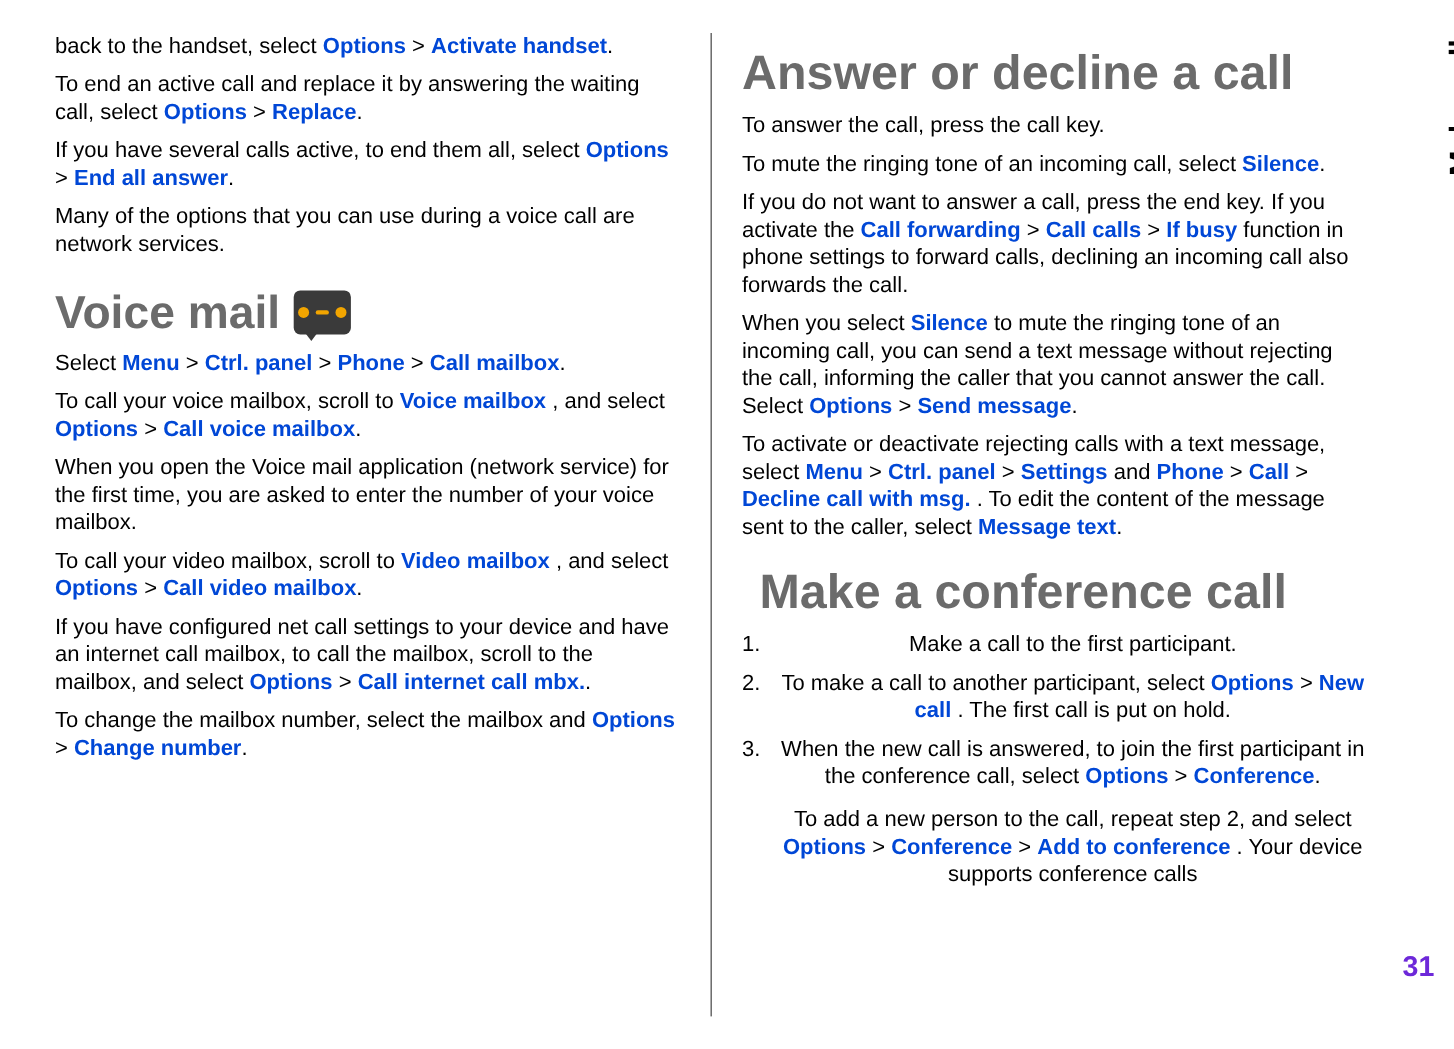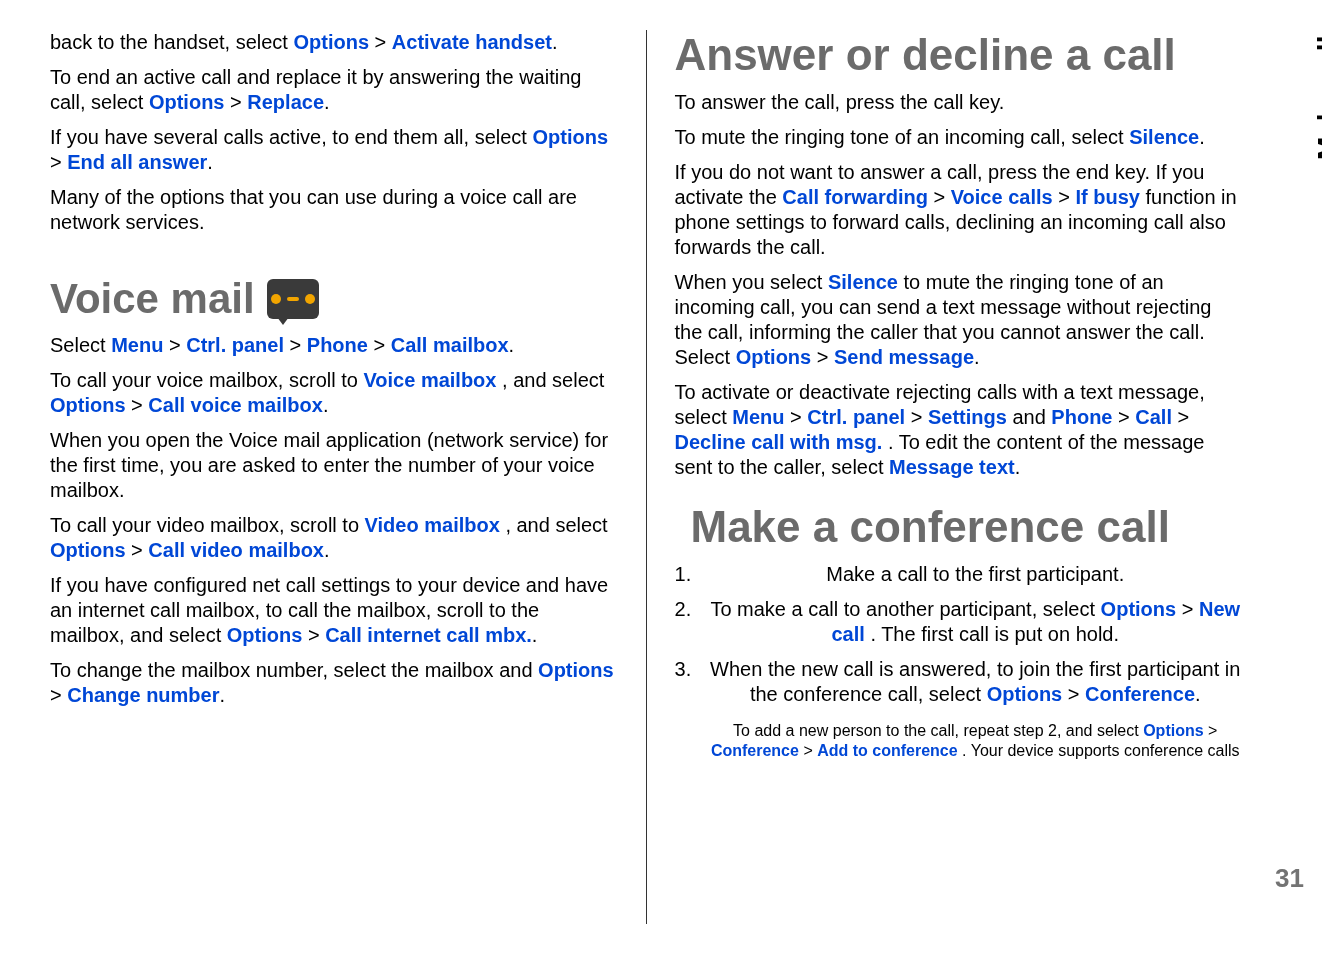--- a/index.html
+++ b/index.html
@@ -38,29 +38,29 @@
     color: #0047d6;
     font-weight: bold;
   }
   .sep {
     color: #000;
   }
   h1 {
     font-size: 42px;
     font-weight: bold;
     color: #6b6b6b;
-    margin-top: 40px;
+    margin-top: 25px;
     margin-bottom: 10px;
     display: flex;
     align-items: center;
     gap: 12px;
   }
   h1.big {
     font-size: 44px;
-    margin-top: 0;
+    margin-top: 12px;
   }
   .voicemail-icon {
     display: inline-flex;
     align-items: center;
     justify-content: center;
     width: 52px;
     height: 40px;
     background: #3a3a3a;
     border-radius: 6px;
     position: relative;
@@ -104,42 +104,42 @@
     text-align: center;
   }
   ol li::before {
     content: counter(step) ".";
     position: absolute;
     left: 0;
     top: 0;
   }
   .sub-p {
     padding-left: 34px;
-    font-size: 16px;
+    font-size: 20px;
     line-height: 1.25;
     margin-top: 10px;
   }
   .side-label {
     position: absolute;
     right: 10px;
     top: 20px;
     transform: rotate(-90deg);
     transform-origin: right top;
     font-size: 28px;
     font-weight: bold;
     color: #000;
     white-space: nowrap;
   }
   .page-num {
     position: absolute;
     right: 18px;
     bottom: 60px;
     font-size: 26px;
     font-weight: bold;
-    color: #737373;
+    color: #6d28d9;
   }
   b { font-weight: bold; }
 </style>
 </head>
 <body>
 
 <div class="side-label">Make calls</div>
 <div class="page-num">31</div>
 
 <div class="columns">
@@ -236,21 +236,21 @@
 
     <p>
       <span>To mute the ringing tone of an incoming call, select </span>
       <span class="bold-link">Silence</span><span>.</span>
     </p>
 
     <p>
       <span>If you do not want to answer a call, press the end key. If you activate the </span>
       <span class="bold-link">Call forwarding</span>
       <span class="sep"> &gt; </span>
-      <span class="bold-link">Voice calls</span>
+      <span class="bold-link">Call calls</span>
       <span class="sep"> &gt; </span>
       <span class="bold-link">If busy</span>
       <span> function in phone settings to forward calls, declining an incoming call also forwards the call.</span>
     </p>
 
     <p>
       <span>When you select </span>
       <span class="bold-link">Silence</span>
       <span> to mute the ringing tone of an incoming call, you can send a text message without rejecting the call, informing the caller that you cannot answer the call. Select </span>
       <span class="bold-link">Options</span>

